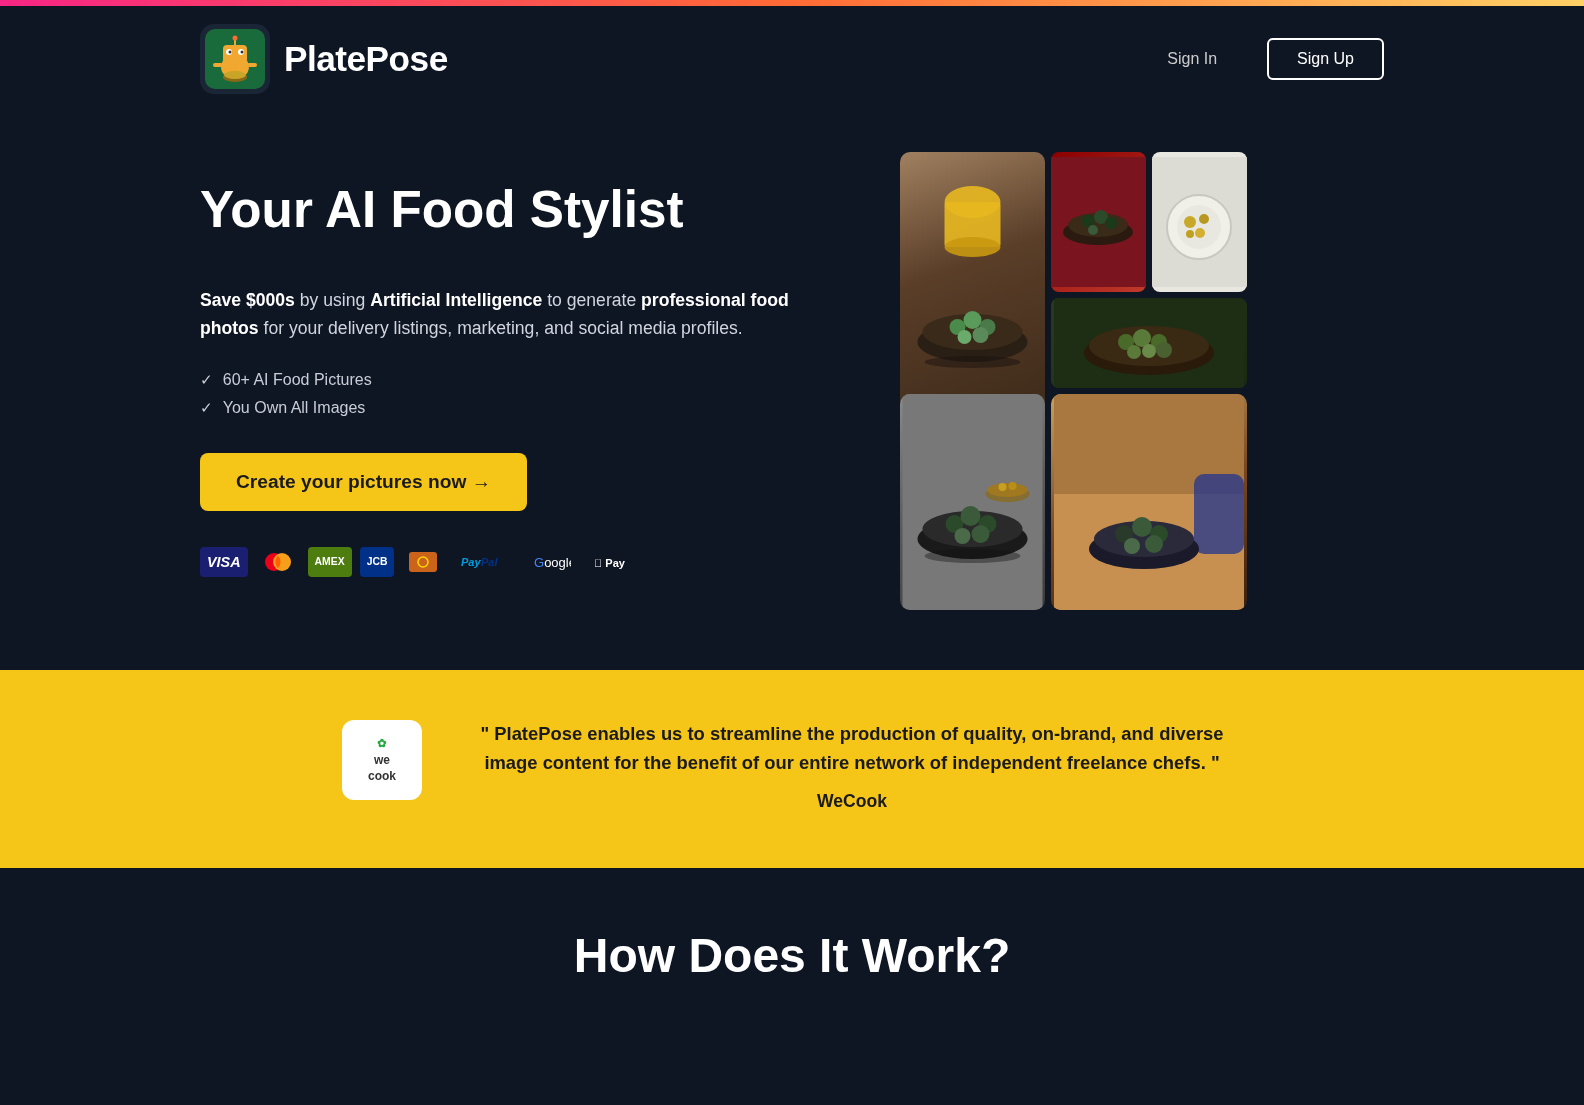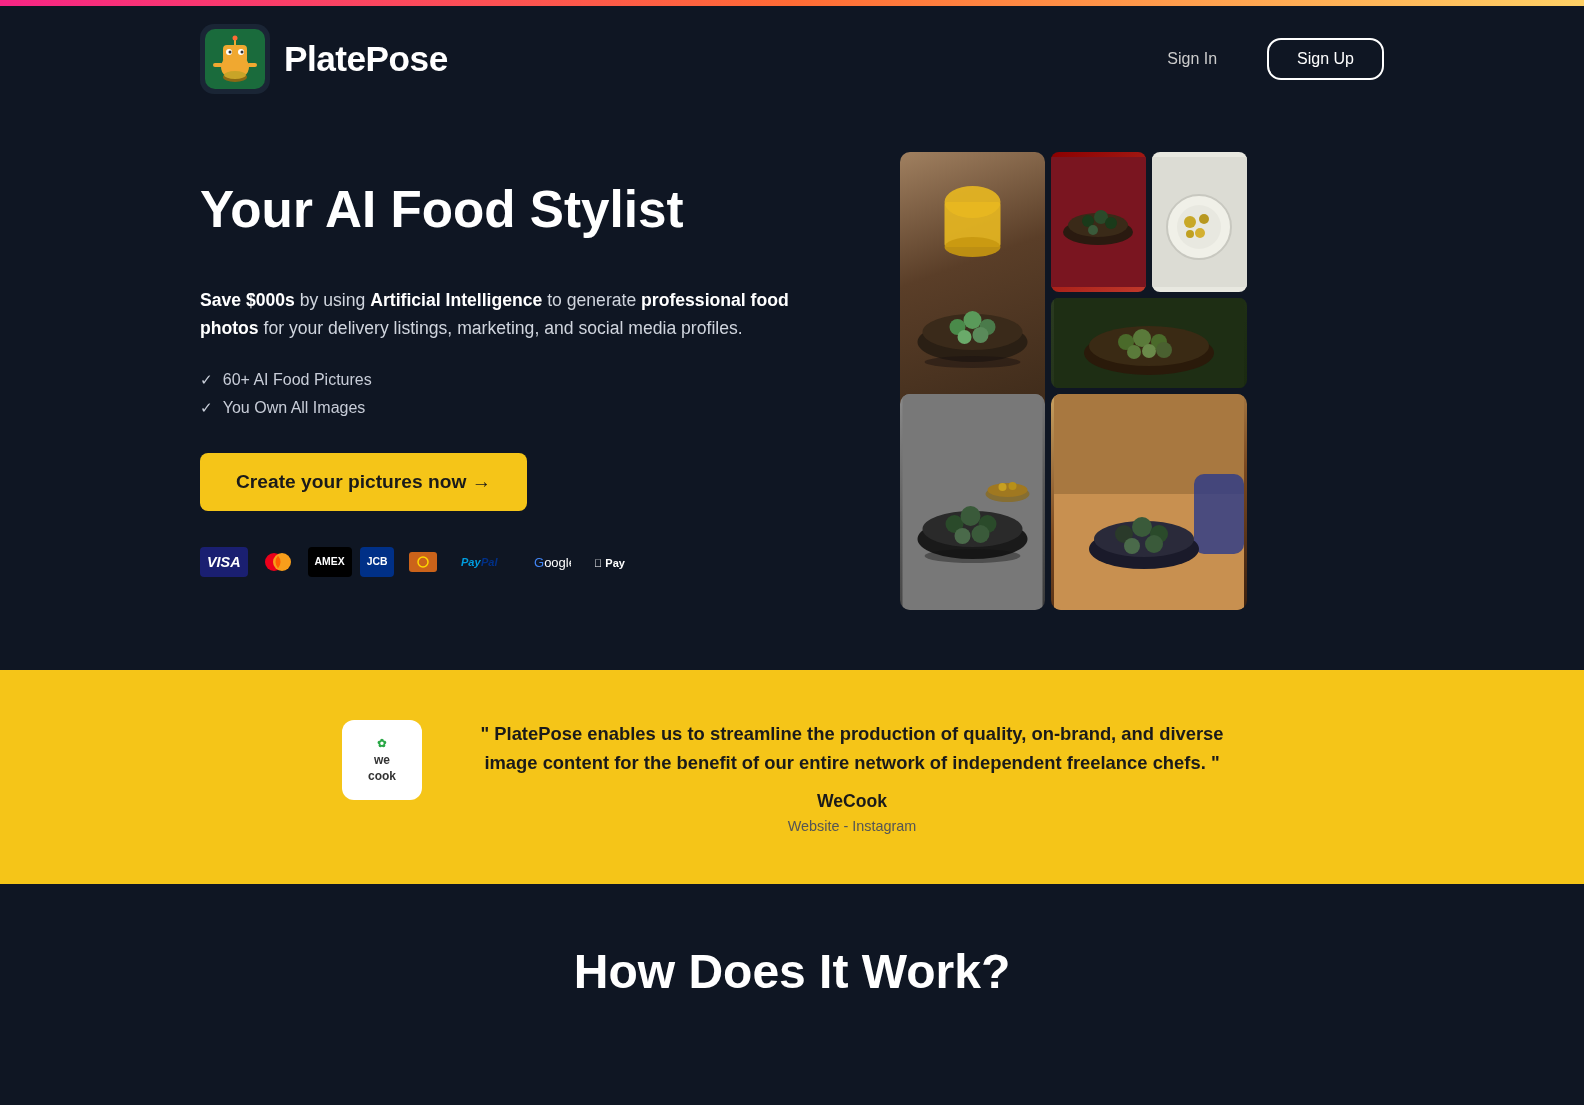--- a/index.html
+++ b/index.html
@@ -59,21 +59,21 @@
       cursor: pointer;
       padding: 8px 14px;
     }
     .nav-signup {
       background: transparent;
       border: 2px solid #fff;
       color: #fff;
       font-size: 1rem;
       cursor: pointer;
       padding: 10px 28px;
-      border-radius: 14px;
+      border-radius: 6px;
       font-weight: 500;
     }
 
     
     .hero {
       display: flex;
       align-items: flex-start;
       padding: 40px 200px 60px;
       gap: 60px;
       background: #0f1623;
@@ -143,21 +143,21 @@
       height: 16px;
       padding: 15px 7px;
       border-radius: 4px;
       font-size: 0.65rem;
       font-weight: 700;
       display: flex;
       align-items: center;
       justify-content: center;
     }
     .pi-visa { background: #1a1f71; color: #fff; font-style: italic; font-size: 0.9rem; }
-    .pi-amex { background: #000000; color: #fff; font-size: 0.65rem; }
+    .pi-amex { background: #4d7c0f; color: #fff; font-size: 0.65rem; }
     .pi-jcb { background: #003087; color: #fff; font-size: 0.65rem; }
     .pi-other { background: transparent; color: #ccc; font-size: 0.7rem; }
     .pi-paypal { color: #5eead4; font-size: 0.85rem; font-weight: 700; font-style: italic; }
     .pi-gpay { color: #fff; font-size: 0.85rem; }
     .pi-applepay { color: #fff; font-size: 0.85rem; }
 
     
     .hero-right {
       flex: 0 0 380px;
       display: grid;
@@ -442,24 +442,19 @@
   <div class="testimonial-inner">
     <div class="testimonial-logo">
       <div style="text-align:center; line-height:1.4; font-size:0.75rem; color:#333;">
         <span style="color:#28a745; font-size:0.7rem;">✿</span><br>
         <strong>we</strong><br>cook
       </div>
     </div>
     <div class="testimonial-content">
       <p class="testimonial-quote">" PlatePose enables us to streamline the production of quality, on-brand, and diverse image content for the benefit of our entire network of independent freelance chefs. "</p>
       <p class="testimonial-name">WeCook</p>
-      <p class="testimonial-links">
-        <a href="#" style="color:#555; text-decoration:none;">Website</a>
-        <span> - </span>
-        <a href="#" style="color:#555; text-decoration:none;">Instagram</a>
-      </p>
     </div>
   </div>
 </section>
 
 <section class="how-section">
   <h2 class="how-title">How Does It Work?</h2>
 </section>
 
 </body></html>

